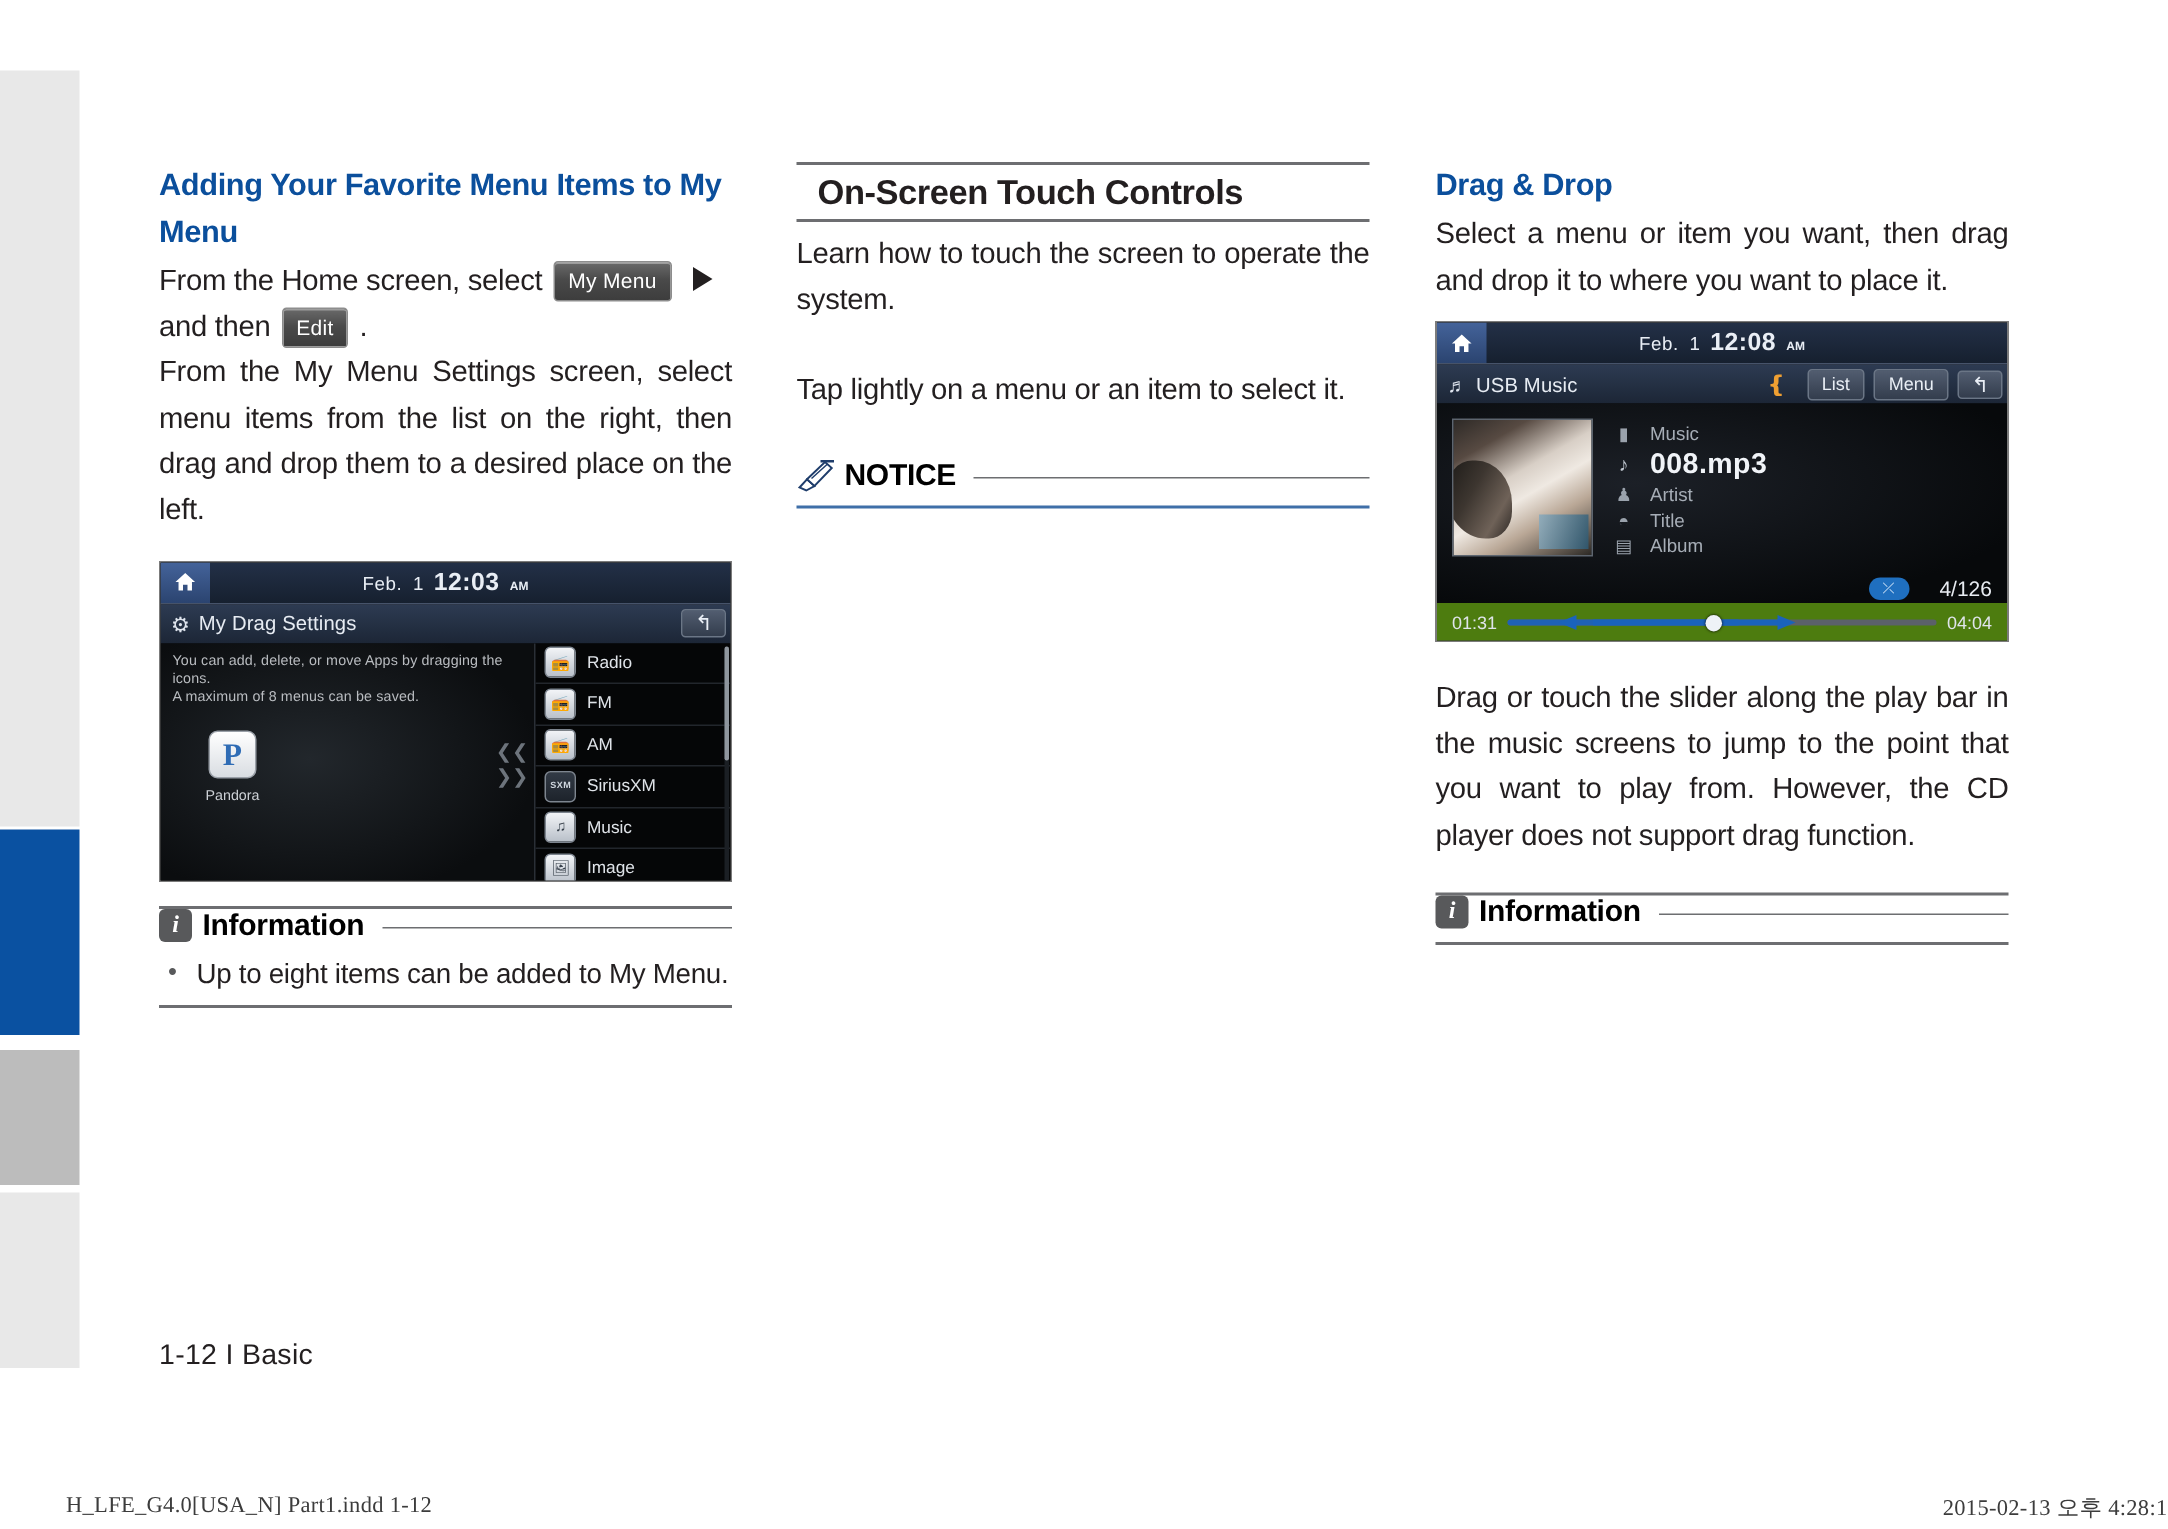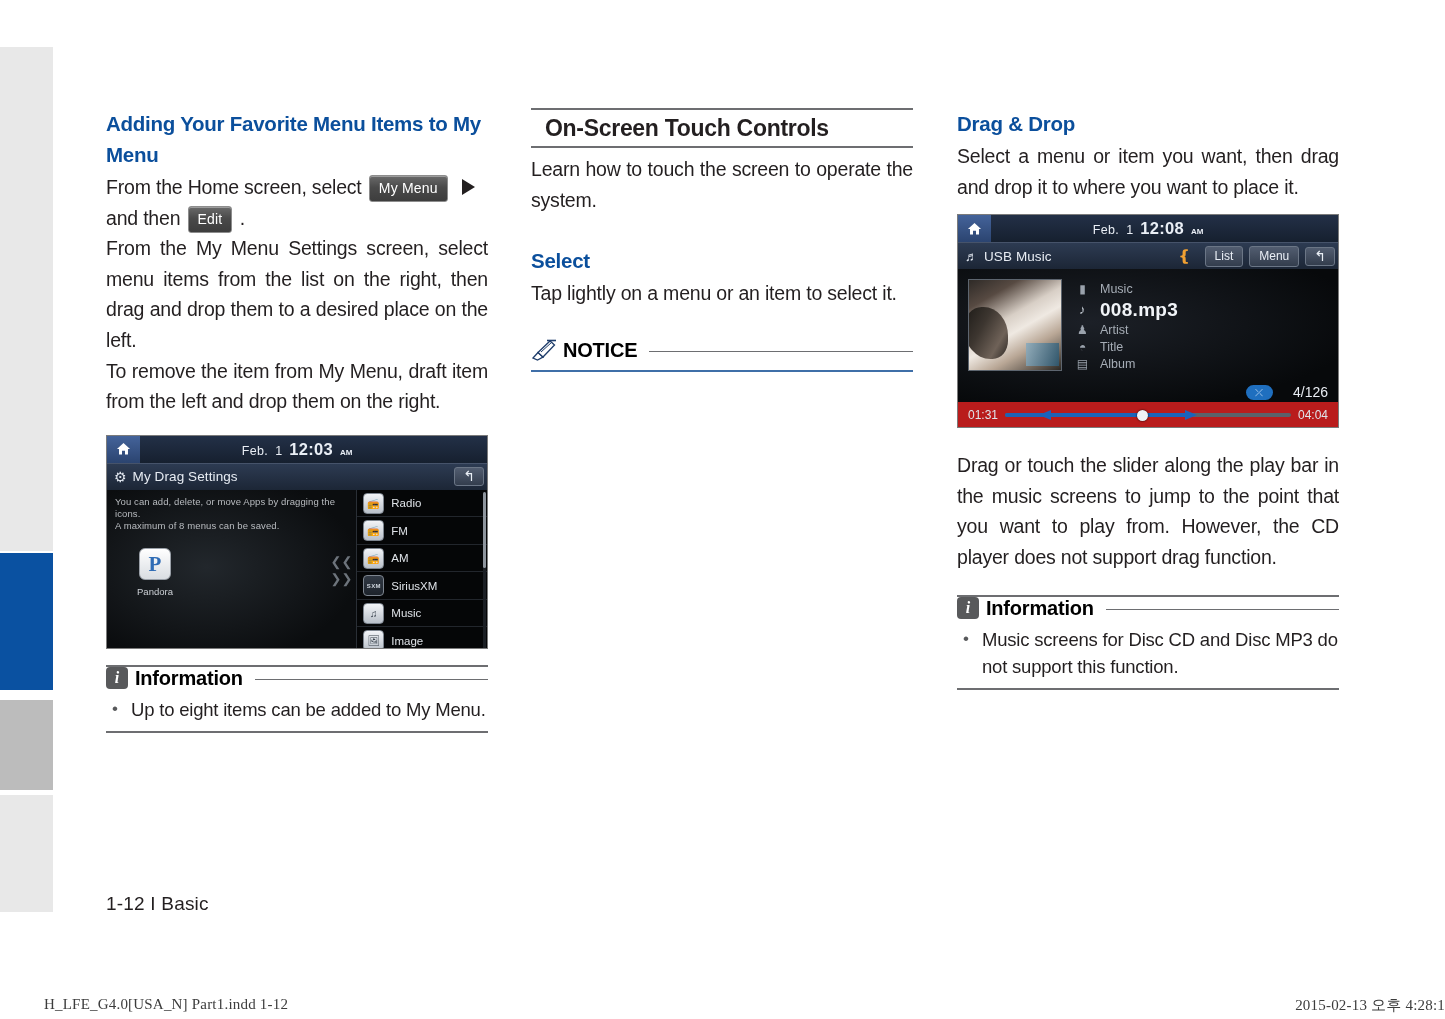--- a/index.html
+++ b/index.html
@@ -389,21 +389,21 @@
     letter-spacing: 1px;
   }
   .track-count { color: #e8ecf2; font-size: 14px; }
 
   .playbar {
     height: 26px;
     display: flex;
     align-items: center;
     gap: 7px;
     padding: 0 10px;
-    background: #b91c1c;
+    background: #4d7c0f;
     color: #dfe4ea;
     font-size: 12px;
   }
   .bar-wrap {
     flex: 1 1 auto;
     position: relative;
     height: 14px;
     display: flex;
     align-items: center;
   }
@@ -493,21 +493,20 @@
   <p class="body nojust">
     <span>From the Home screen, select</span>
     <span class="keycap">My Menu</span>
     <span class="arrow-tri"></span><br>
     <span>and then</span>
     <span class="keycap">Edit</span>
     <span>.</span>
   </p>
 
   <p class="body">From the My Menu Settings screen, select menu items from the list on the right, then drag and drop them to a desired place on the left.</p>
-  <p class="body">To remove the item from My Menu, draft item from the left and drop them on the right.</p>
 
   <div class="spacer-18"></div>
 
   <div class="shot" id="shot-mymenu">
 
     <div class="shot-status">
       <div class="home-btn">
         <svg width="15" height="14" viewBox="0 0 16 15" aria-hidden="true">
           <path d="M8 1 L15 7.5 L12.8 7.5 L12.8 13.5 L9.6 13.5 L9.6 9.4 L6.4 9.4 L6.4 13.5 L3.2 13.5 L3.2 7.5 L1 7.5 Z" fill="#ffffff"></path>
         </svg>
@@ -586,21 +585,20 @@
 </div>
 
 <div class="col" id="col-2">
 
   <h2 class="h-rule">On-Screen Touch Controls</h2>
 
   <p class="body">Learn how to touch the screen to operate the system.</p>
 
   <div class="spacer-30"></div>
 
-  <h3 class="h-blue">Select</h3>
 
   <p class="body nojust">Tap lightly on a menu or an item to select it.</p>
 
   <div class="callout" style="margin-top:30px;">
     <div class="callout-head no-topline">
       <span class="notice-icon">
         <svg width="26" height="22" viewBox="0 0 26 22" aria-hidden="true">
           <path d="M2 19 L7 13.5 L12 18 L6.5 21 Z" fill="#ffffff" stroke="#1f3d6b" stroke-width="1.3"></path>
           <path d="M7 13.5 L19 2 L23.5 6 L12 18 Z" fill="#ffffff" stroke="#1f3d6b" stroke-width="1.3"></path>
           <line x1="10" y1="13" x2="20.5" y2="3.5" stroke="#1f3d6b" stroke-width="1"></line>
@@ -697,23 +695,20 @@
   <div class="spacer-22"></div>
 
   <p class="body">Drag or touch the slider along the play bar in the music screens to jump to the point that you want to play from. However, the CD player does not support drag function.</p>
 
   <div class="callout" style="margin-top:22px;">
     <div class="callout-head">
       <span class="badge-i">i</span>
       <span class="callout-title">Information</span>
       <span class="callout-line"></span>
     </div>
-    <ul class="callout-body">
-      <li>Music screens for Disc CD and Disc MP3 do not support this function.</li>
-    </ul>
     <div class="callout-foot gray"></div>
   </div>
 
 </div>
 
 <div id="page-number">1-12 I Basic</div>
 <div id="print-footer-left">H_LFE_G4.0[USA_N] Part1.indd   1-12</div>
 <div id="print-footer-right">2015-02-13   오후 4:28:1</div>
 
 </body></html>

